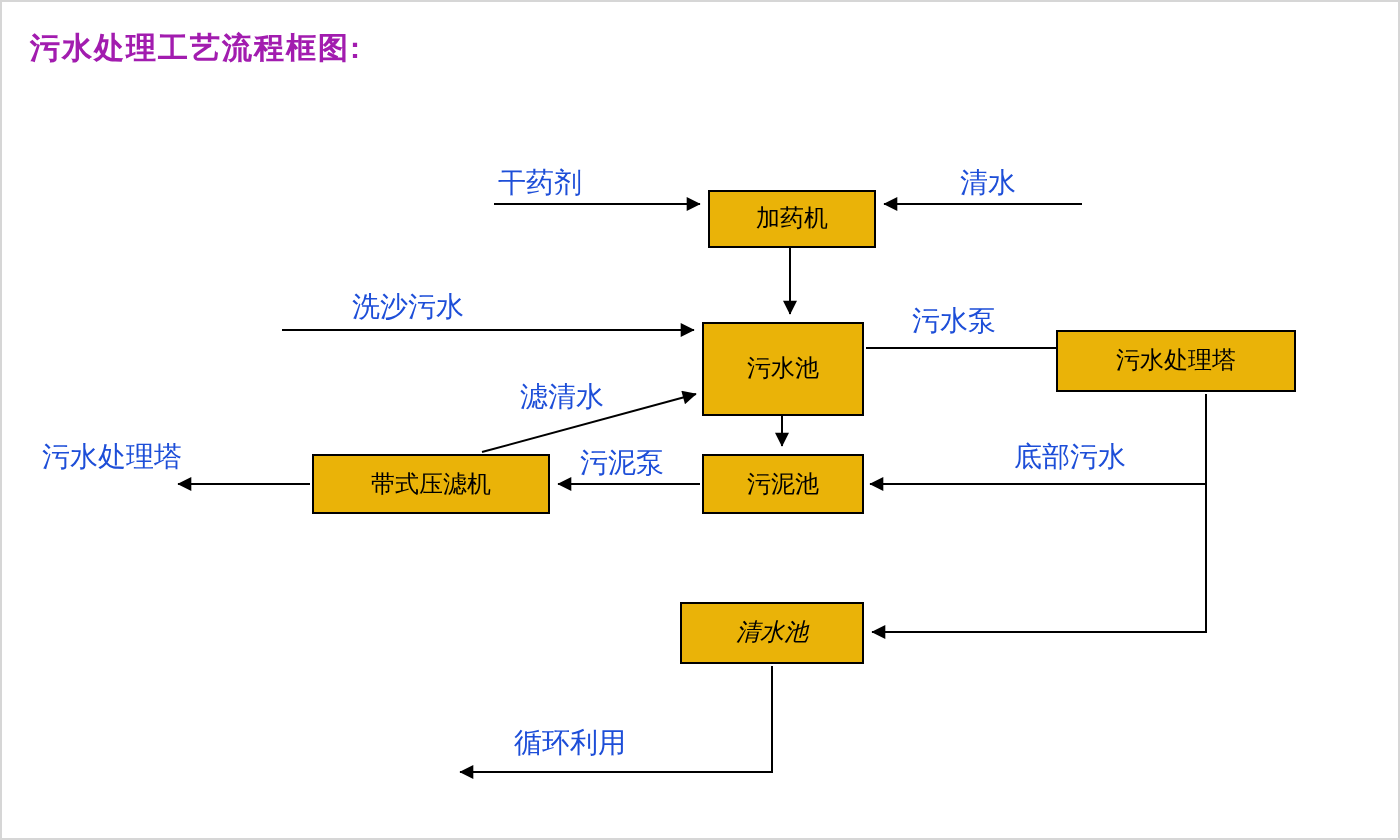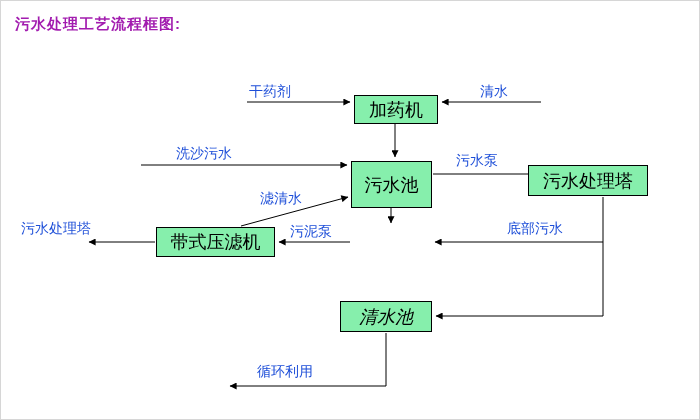--- a/index.html
+++ b/index.html
@@ -39,25 +39,25 @@
   .arrows line,
   .arrows polyline {
     stroke: #000000;
     stroke-width: 1;
     fill: none;
     marker-end: url(#arr);
   }
   .node {
     position: absolute;
     border: 1px solid #000000;
-    background: #86efac;
+    background: #eab308;
     display: flex;
     align-items: center;
     justify-content: center;
-    font-size: 18px;
+    font-size: 12px;
     box-sizing: border-box;
     white-space: nowrap;
   }
   .lbl {
     position: absolute;
     font-size: 14px;
     white-space: nowrap;
     color: #1d4ed8;
   }
 </style>
@@ -90,20 +90,23 @@
 
   <div class="node" style="left:353px; top:94px; width:84px; height:29px;">
     <span>加药机</span>
   </div>
   <div class="node" style="left:350px; top:160px; width:81px; height:47px;">
     <span>污水池</span>
   </div>
   <div class="node" style="left:527px; top:164px; width:120px; height:31px;">
     <span>污水处理塔</span>
   </div>
+  <div class="node" style="left:350px; top:226px; width:81px; height:30px;">
+    <span>污泥池</span>
+  </div>
   <div class="node" style="left:155px; top:226px; width:119px; height:30px;">
     <span>带式压滤机</span>
   </div>
   <div class="node" style="left:339px; top:300px; width:92px; height:31px;font-style:italic;">
     <span>清水池</span>
   </div>
 
   <div class="lbl" style="left:248px; top:82px;">干药剂</div>
   <div class="lbl" style="left:479px; top:82px;">清水</div>
   <div class="lbl" style="left:175px; top:144px;">洗沙污水</div>

